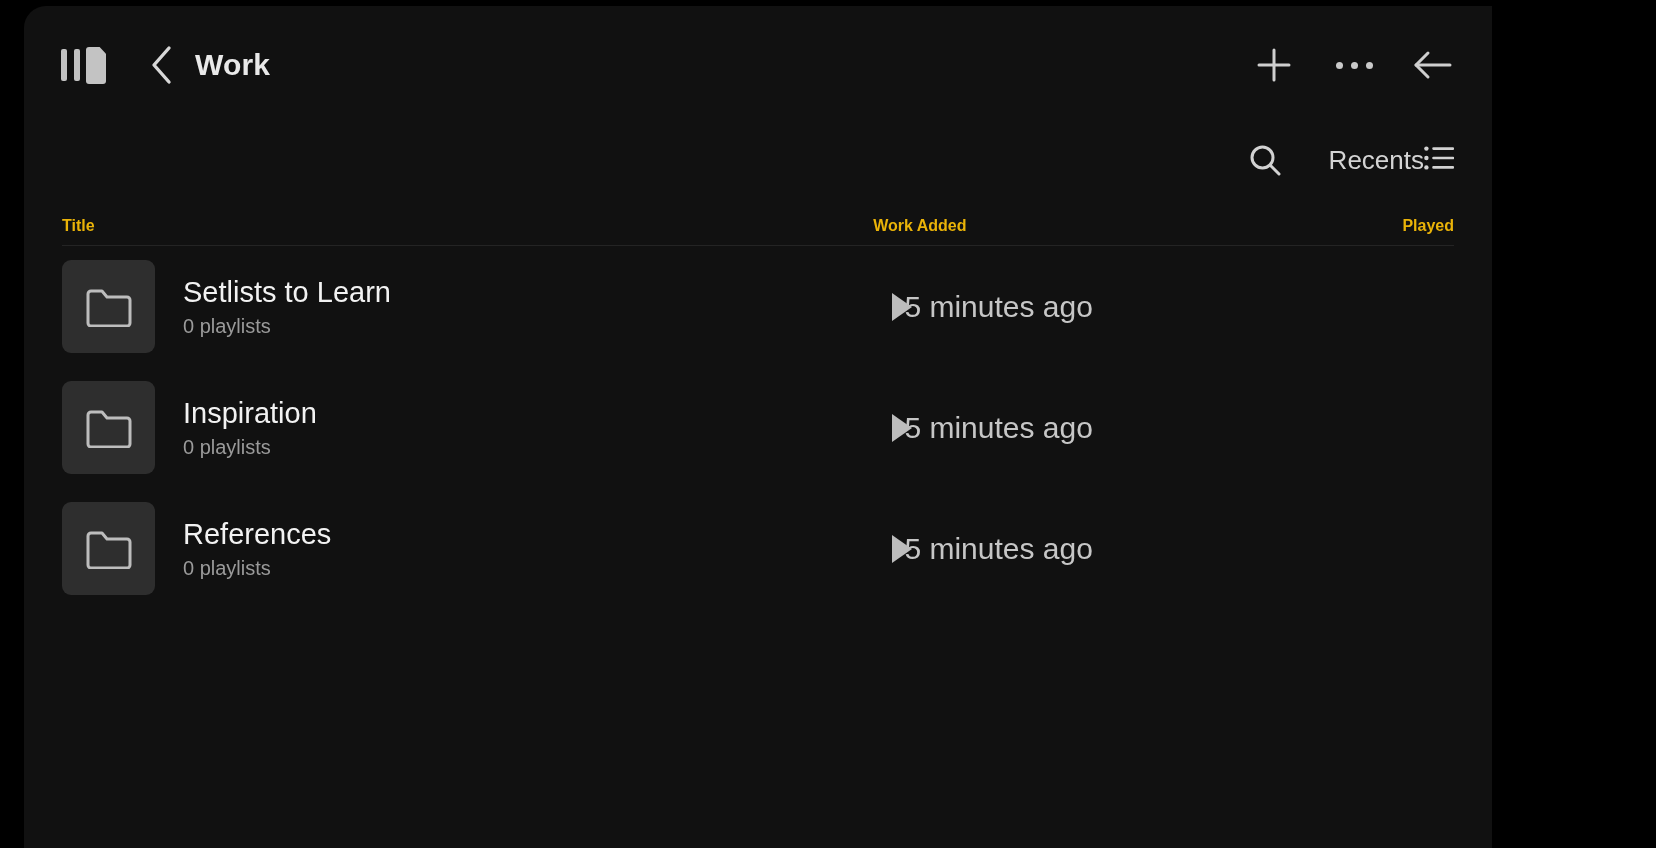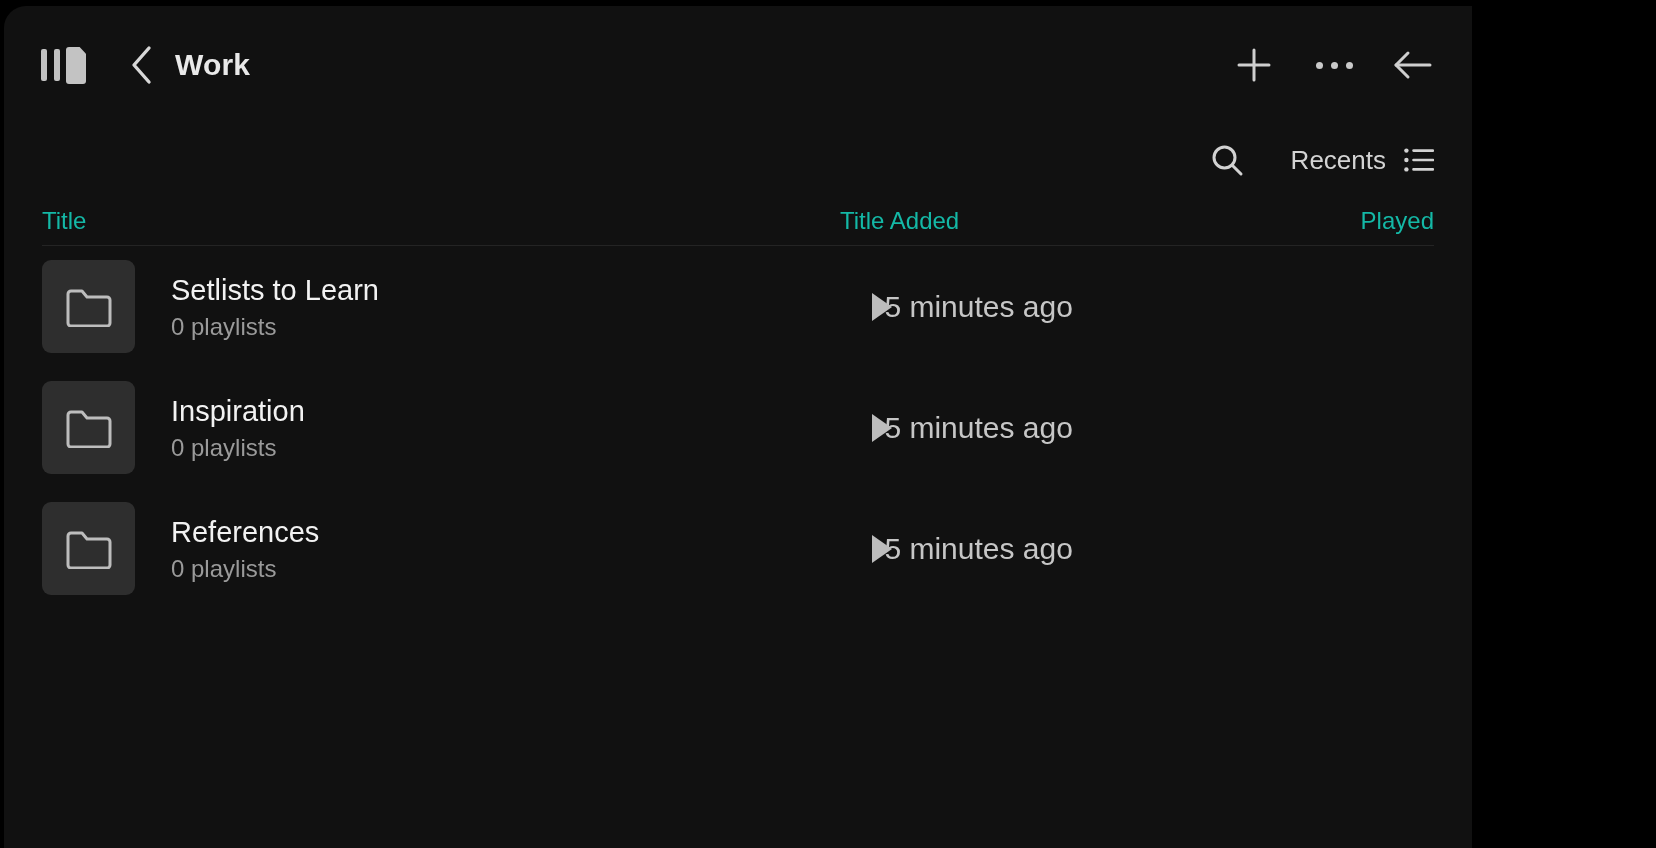--- a/index.html
+++ b/index.html
@@ -9,21 +9,21 @@
     width:1656px; height:848px;
     background:#000000;
     overflow:hidden;
     font-family:"Liberation Sans", sans-serif;
     -webkit-font-smoothing:antialiased;
   }
 
   
   .window {
     position:absolute;
-    left:4px; top:6px;
+    left:24px; top:6px;
     width:1468px; height:842px;
     background:#111111;
     border-top-left-radius:22px;
     border-top-right-radius:0px;
     overflow:hidden;
   }
 
   
   .topbar {
     position:relative;
@@ -94,41 +94,41 @@
   .dots i { width:7px; height:7px; border-radius:50%; background:#c9c9c9; display:block; }
 
   
   .toolbar {
     position:relative;
     height:72px;
     display:flex; align-items:center; justify-content:flex-end;
     padding-right:38px;
   }
   .search-btn { width:48px; height:48px; margin-right:40px; }
-  .sort-group { display:flex; align-items:center; gap:18px; cursor:pointer; }
+  .sort-group { display:flex; align-items:flex-start; cursor:pointer; }
   .sort-label {
     font-size:26px;
     color:#d4d4d4;
     white-space:nowrap;
   }
   .view-icon { width:30px; height:26px; display:block; }
 
   
   .table { padding:0 38px; }
 
   .col-head {
     display:flex; align-items:flex-end;
     height:50px;
     border-bottom:1px solid #242424;
     padding-bottom:10px;
   }
   .col-head .ch {
-    font-size:24px;
-    font-weight:normal;
-    color:#14b8a6;
+    font-size:16px;
+    font-weight:bold;
+    color:#eab308;
     white-space:nowrap;
   }
   .ch-title { width:866px; }
   .ch-date  { width:565px; }
   .ch-played{ flex:1; text-align:right;margin-top:16px; }
 
   .row {
     display:flex; align-items:center;
     height:121px;
     cursor:default;
@@ -140,29 +140,29 @@
   }
   .thumb {
     width:93px; height:93px;
     background:#2e2e2e;
     border-radius:9px;
     display:flex; align-items:center; justify-content:center;
     flex:0 0 auto;
   }
   .thumb svg { display:block; }
 
-  .titles { margin-left:36px; }
+  .titles { margin-left:28px; }
   .t-name {
     font-size:29px;
     color:#f2f2f2;
     line-height:1.18;
     white-space:nowrap;
   }
   .t-sub {
-    font-size:24px;
+    font-size:20px;
     color:#9a9a9a;
     margin-top:6px;
     line-height:1.15;
     white-space:nowrap;
   }
 
   .play-tri {
     position:absolute;
     left:830px;
     width:0; height:0;
@@ -247,21 +247,21 @@
           <path d="M9.5 3.6 H29 M9.5 13 H29 M9.5 22.4 H29" stroke="#d2d2d2" stroke-width="2.6" stroke-linecap="round"></path>
         </svg>
       </span>
     </div>
   </div>
 
   <div class="table">
 
     <div class="col-head">
       <div class="ch ch-title">Title</div>
-      <div class="ch ch-date">Title Added</div>
+      <div class="ch ch-date">Work Added</div>
       <div class="ch ch-played">Played</div>
     </div>
 
     <div class="row">
       <div class="row-title-cell">
         <div class="thumb">
           <svg width="48" height="40" viewBox="0 0 48 40" fill="none" aria-hidden="true">
             <path d="M3 36 V7 a3 3 0 0 1 3-3 h11 l5 6 h20 a3 3 0 0 1 3 3 v23 a3 3 0 0 1-3 3 H6 a3 3 0 0 1-3-3 z" stroke="#bdbdbd" stroke-width="3" stroke-linejoin="round"></path>
           </svg>
         </div>

